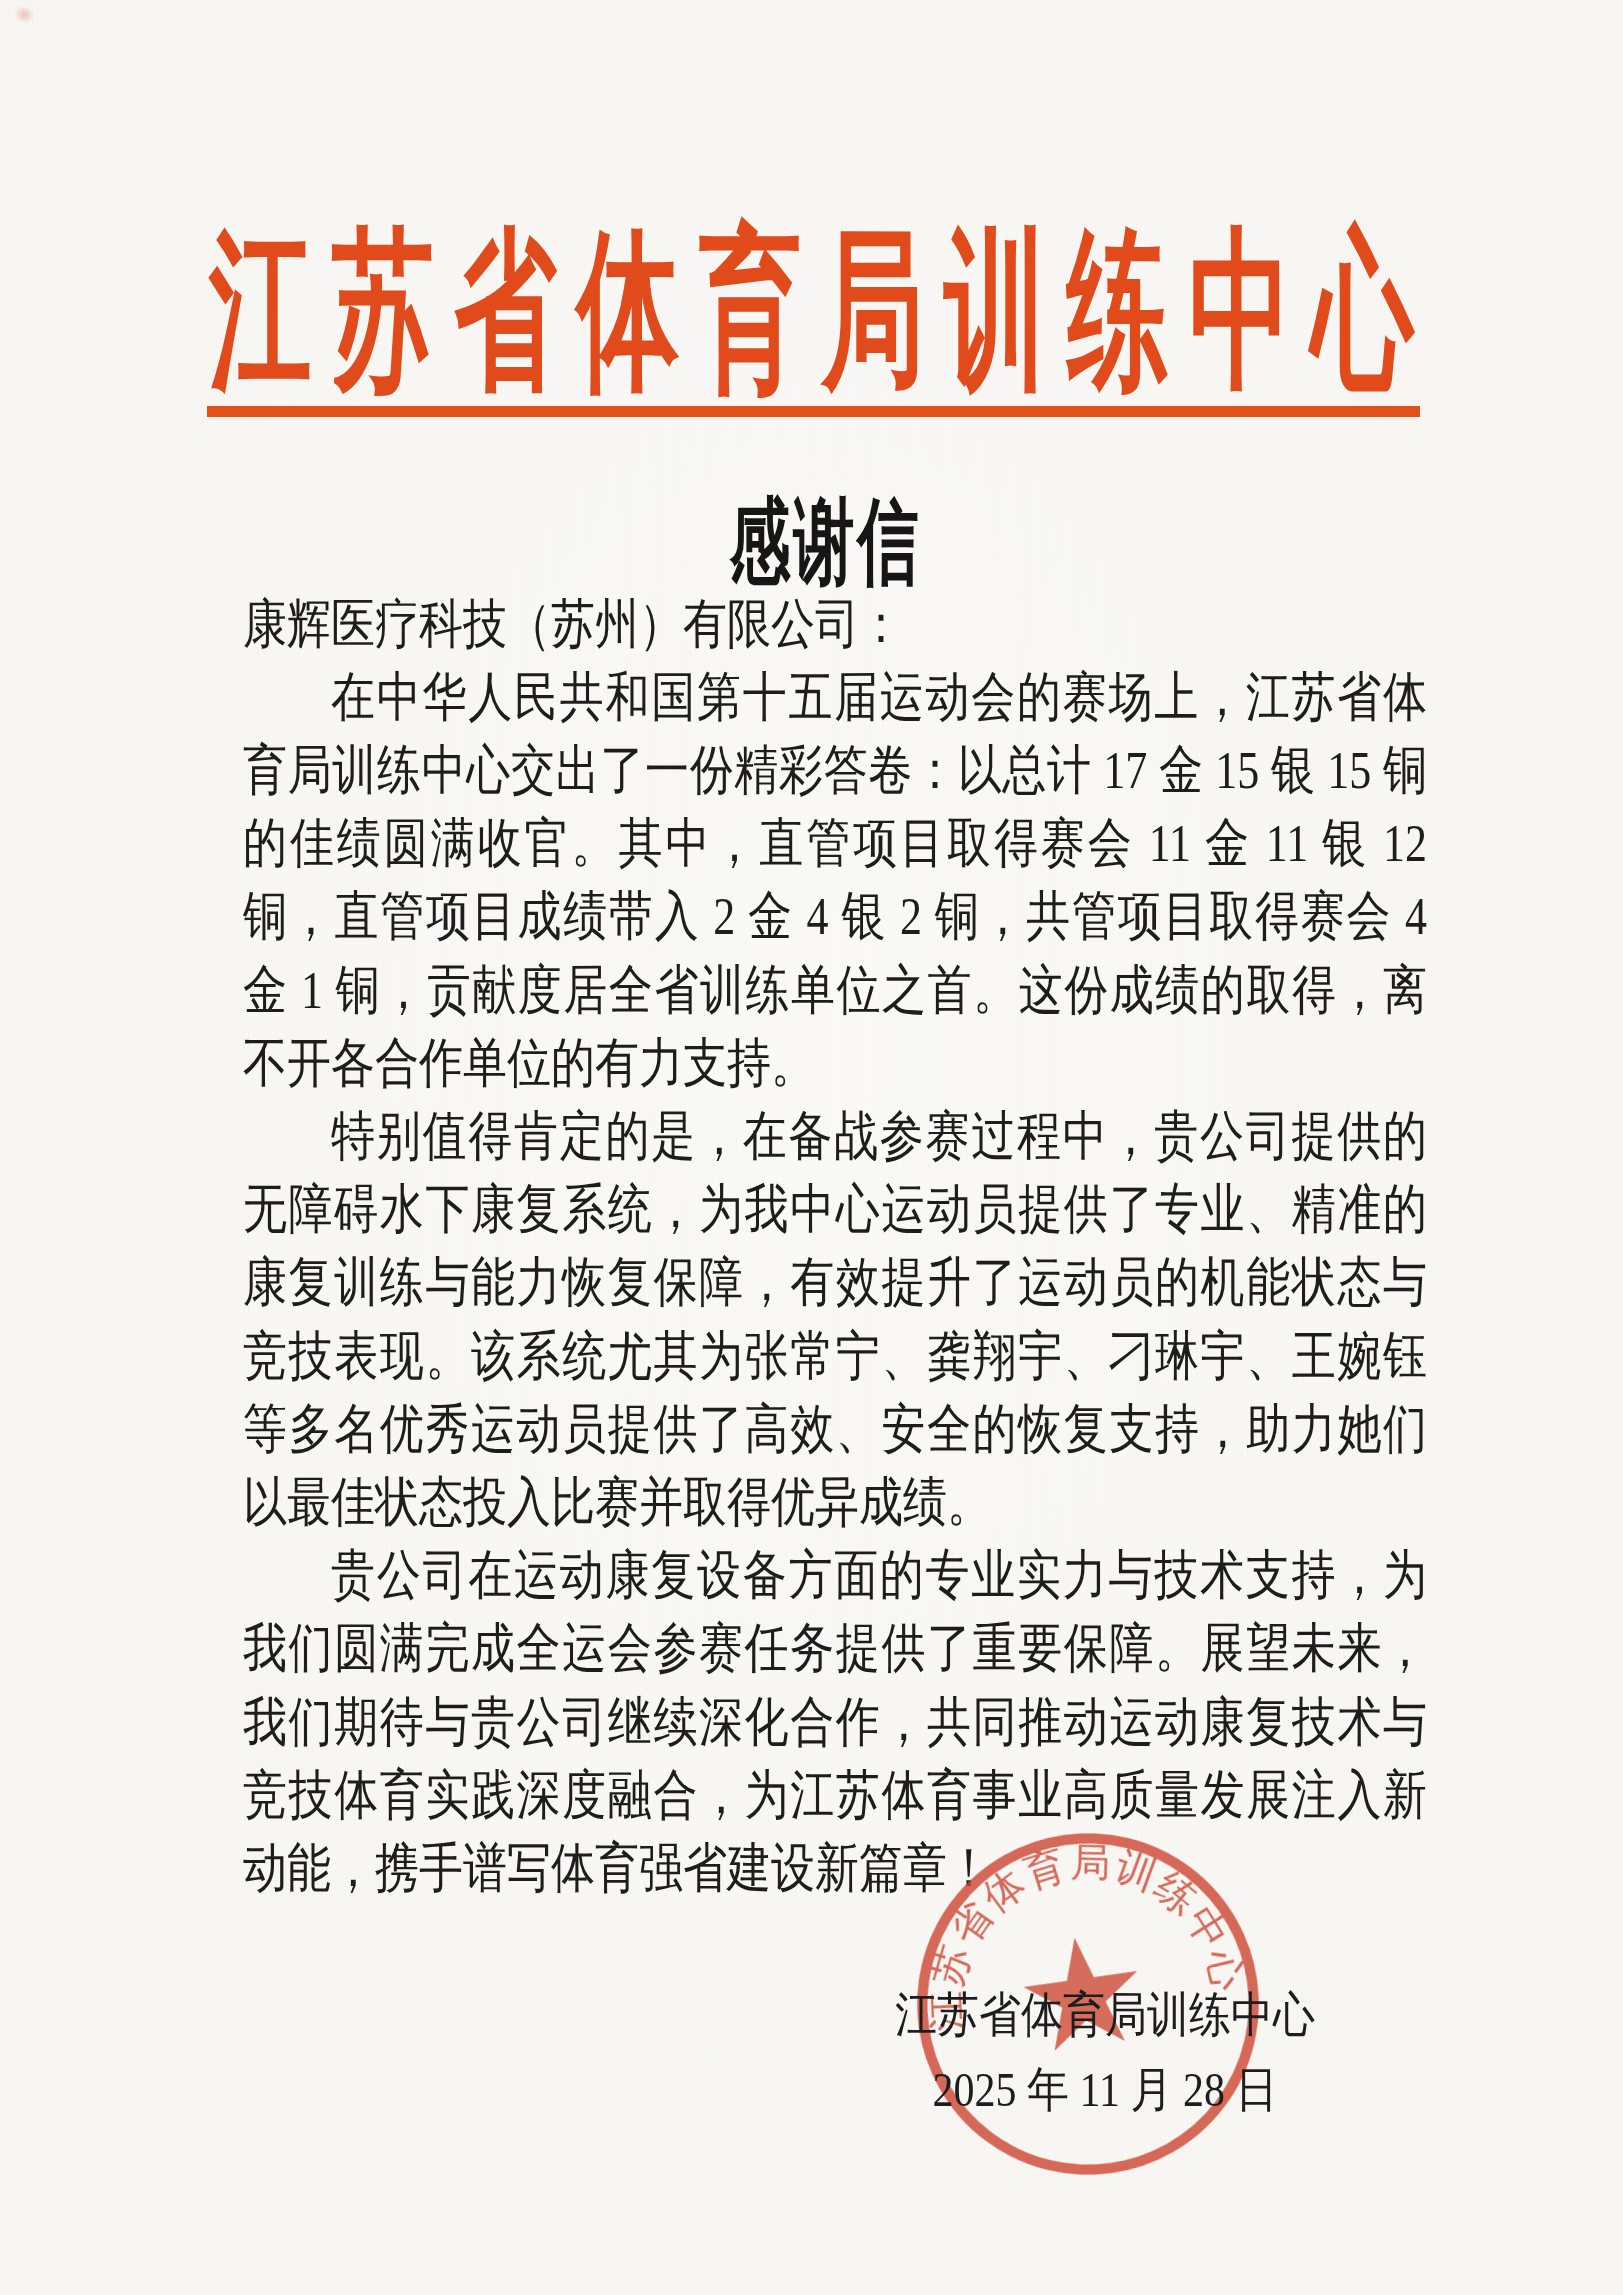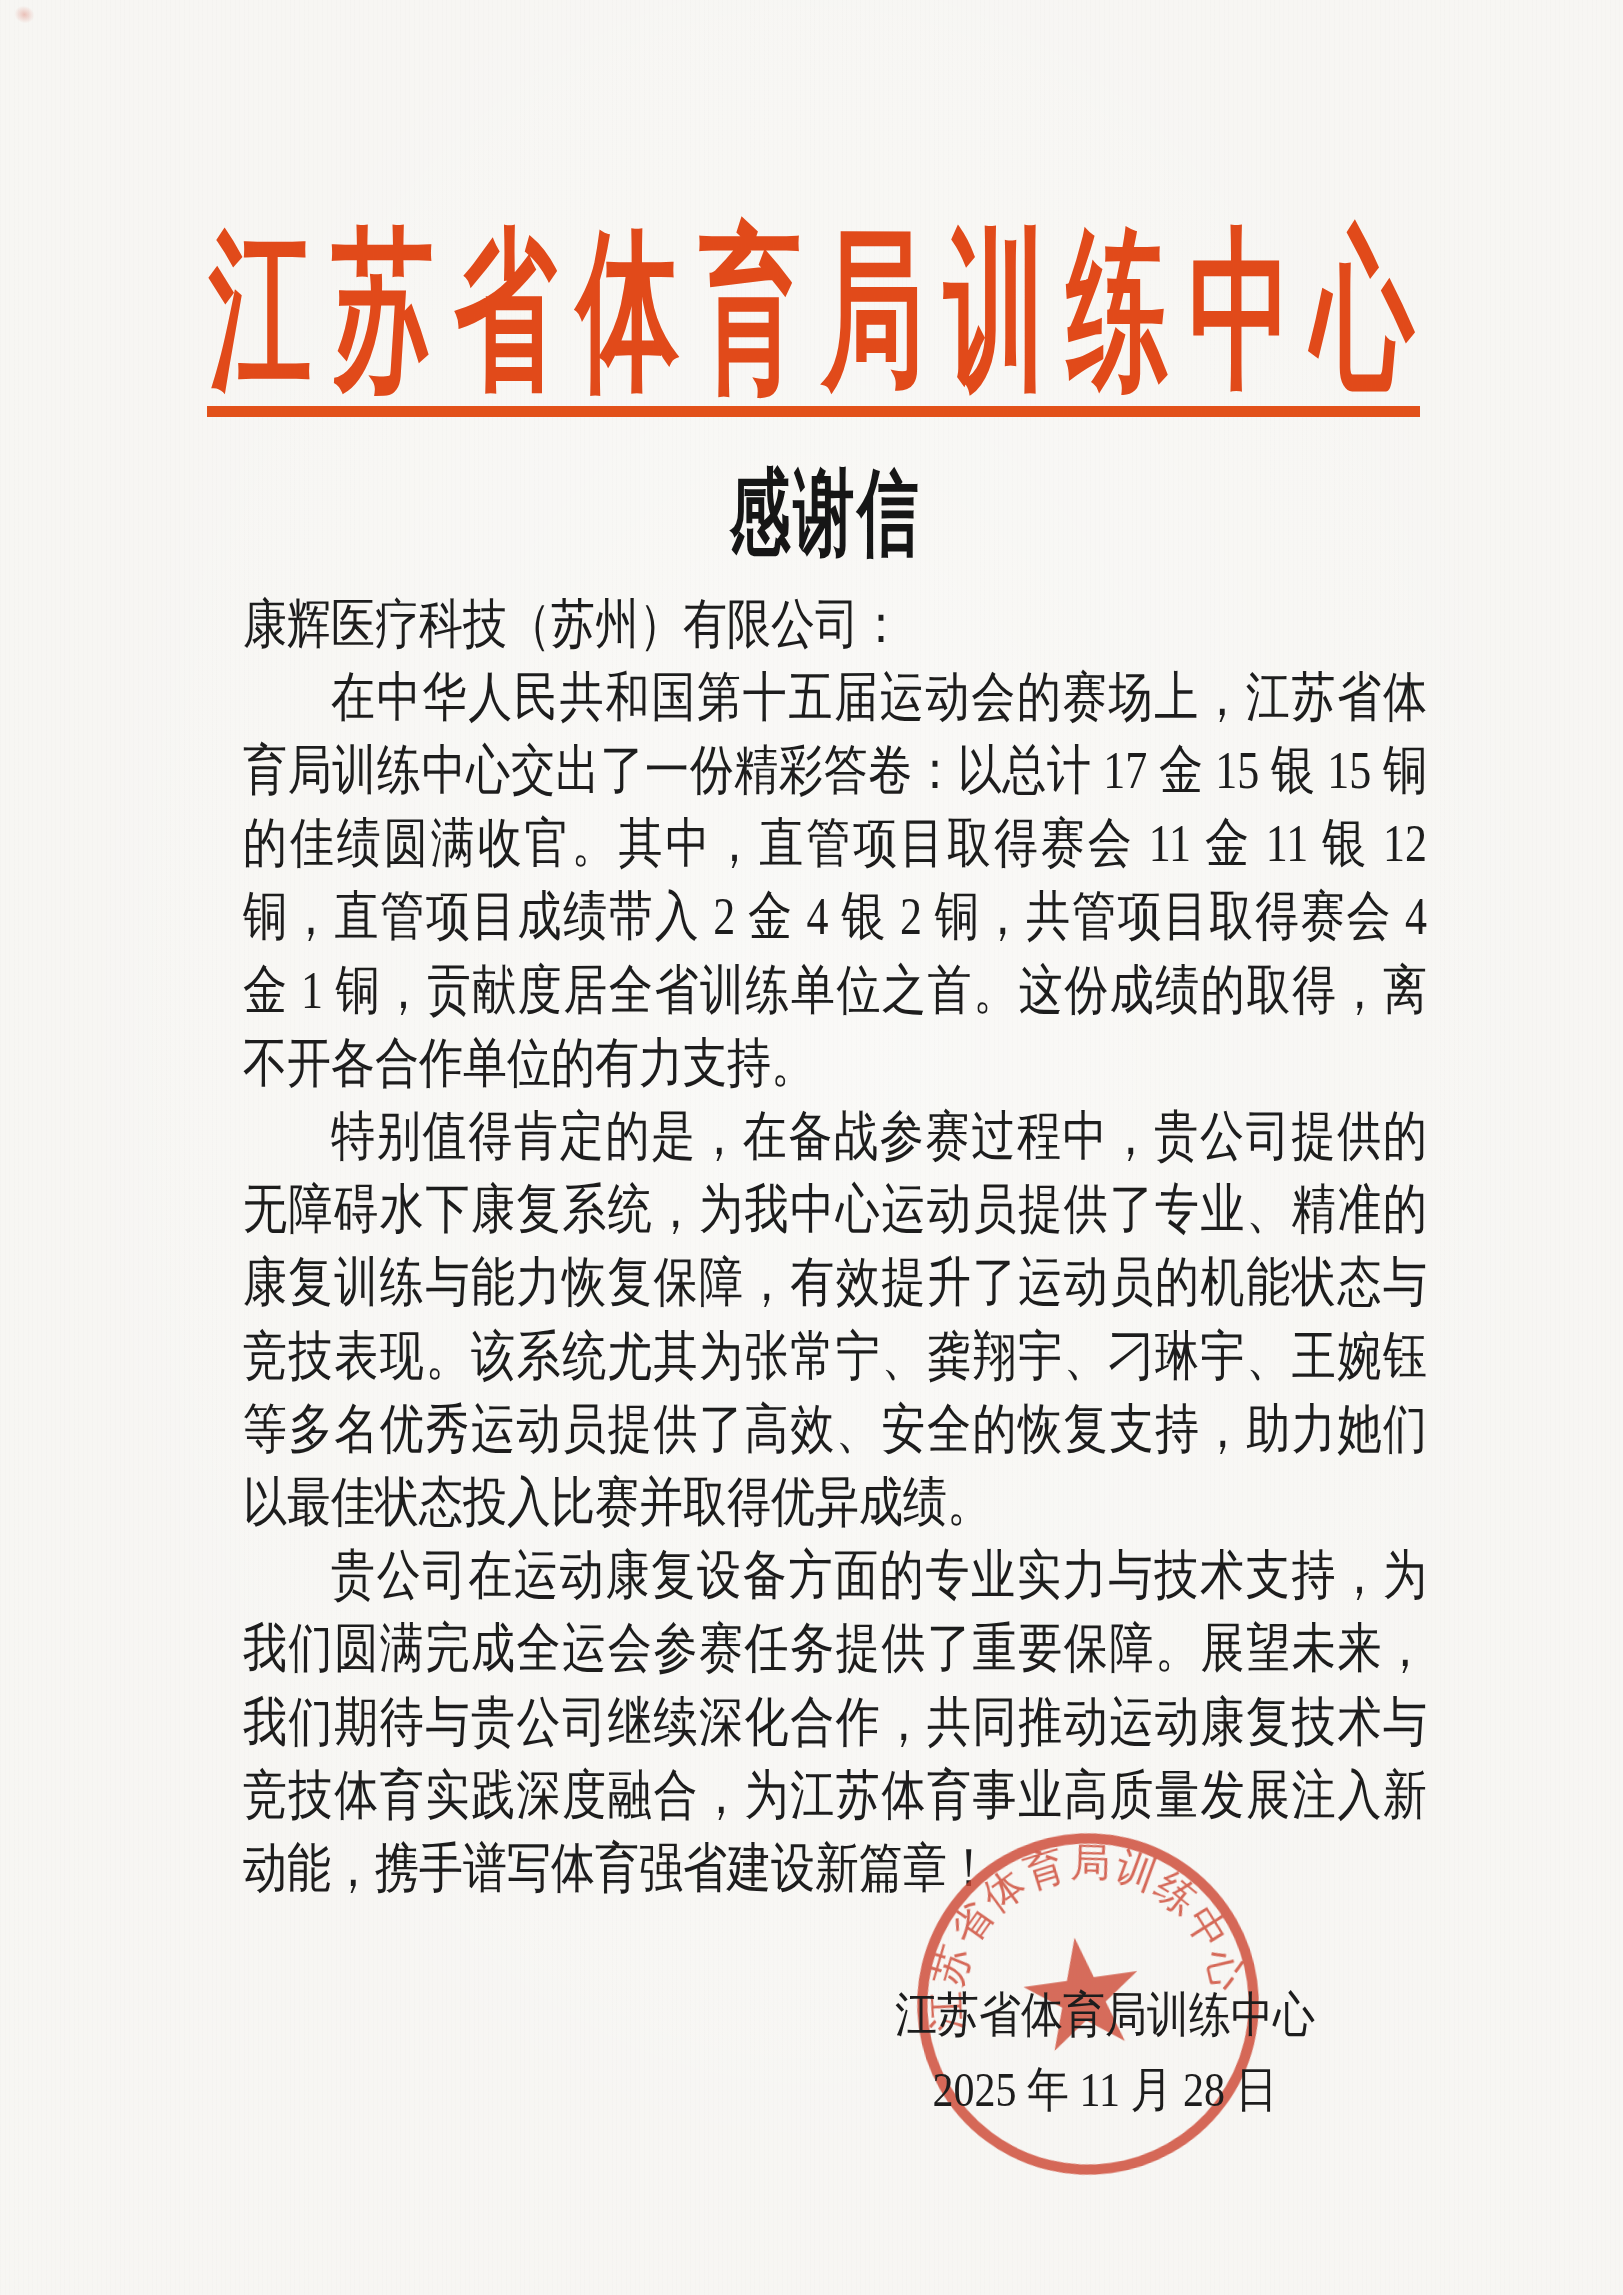--- a/index.html
+++ b/index.html
@@ -31,21 +31,21 @@
     color:#e14a1a;letter-spacing:20.5px;margin-right:-20.5px;
     white-space:nowrap;transform:scaleY(1.70);transform-origin:50% 50%;
   }
   .letterhead-rule{
     position:absolute;left:207px;top:406px;width:1213px;height:10.7px;
     background:#e2511a;
   }
   
   .doc-title-wrap{
     position:absolute;left:10px;right:0;top:483px;height:118px;
-    display:flex;align-items:flex-start;justify-content:center;margin-left:15px;
+    display:flex;align-items:center;justify-content:center;margin-left:15px;
   }
   .doc-title{
     font-size:61px;line-height:61px;font-weight:bold;color:#161616;
     letter-spacing:3.1px;margin-right:-3.1px;white-space:nowrap;
     transform:scaleY(1.55);transform-origin:50% 50%;
   }
   
   .letter-body{
     position:absolute;left:243px;top:588px;width:1184px;
     font-size:44px;line-height:60px;color:#1d1d1d;

